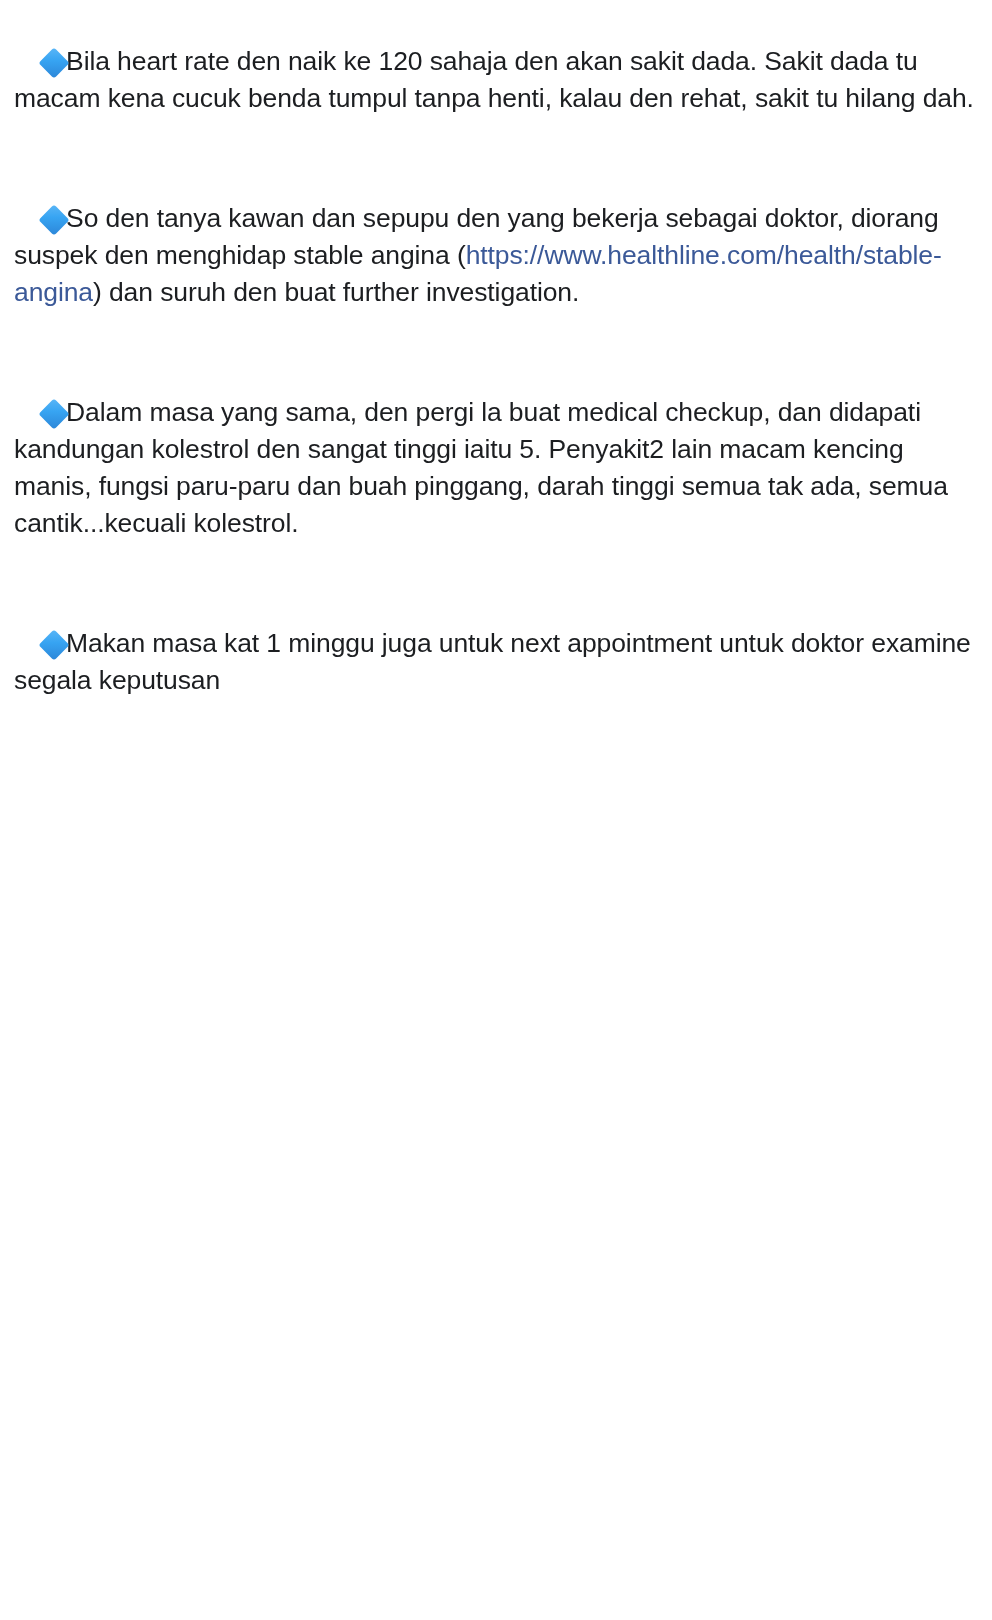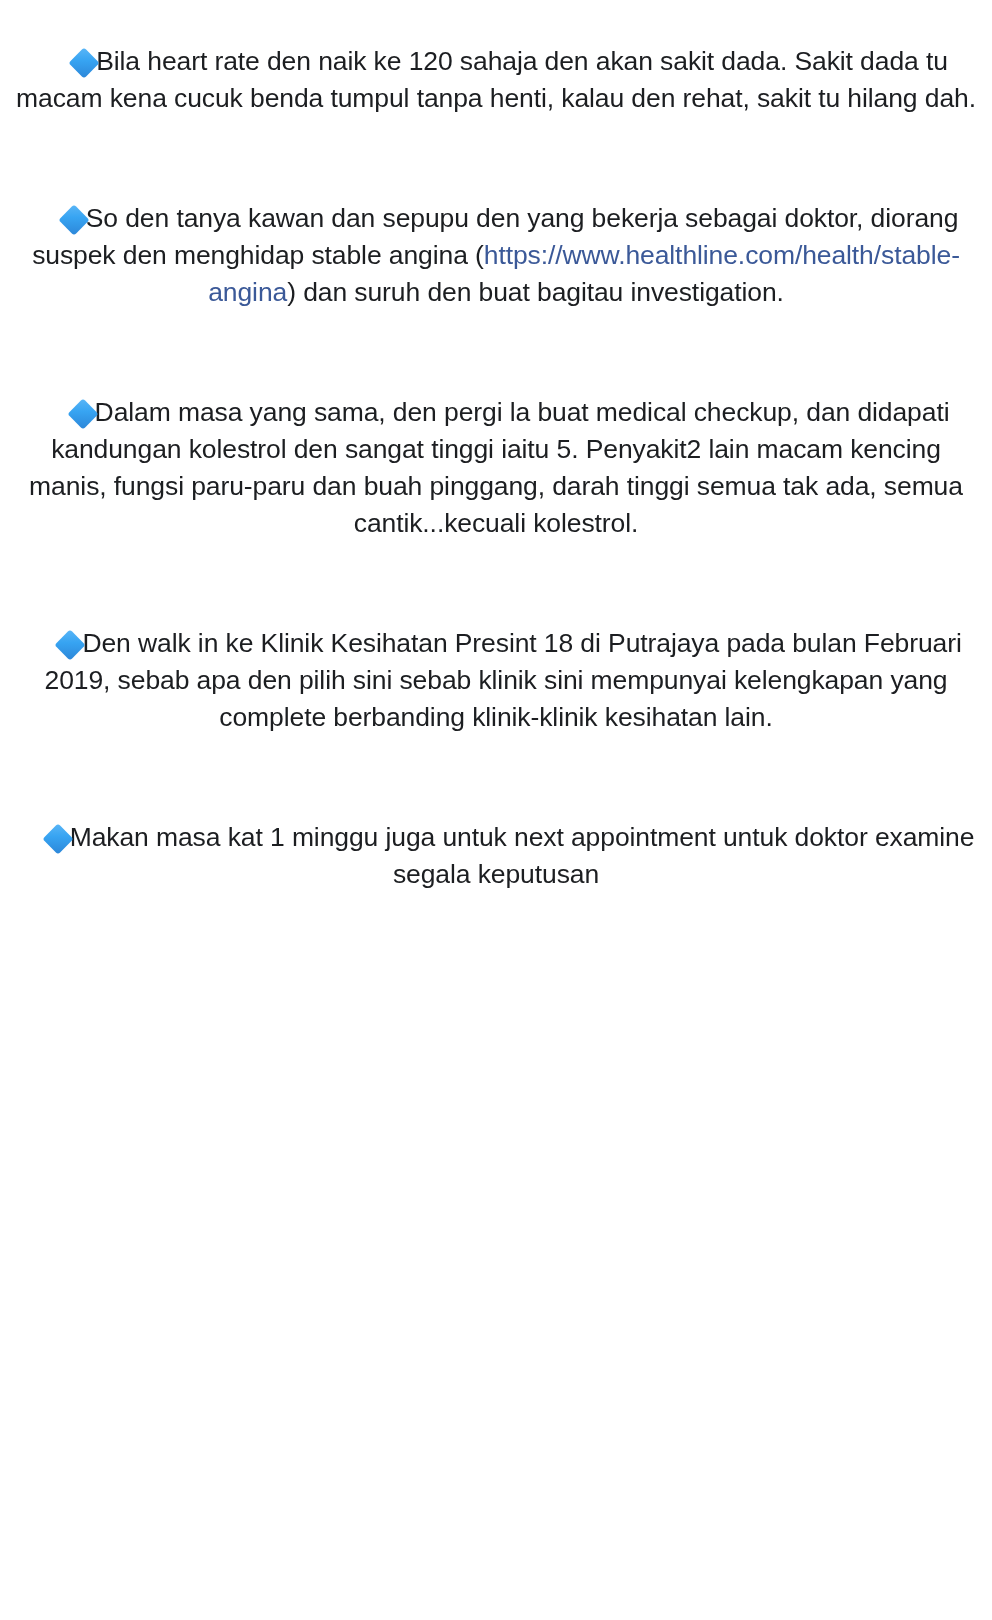--- a/index.html
+++ b/index.html
@@ -19,21 +19,21 @@
     padding: 6px 14px 10px 14px;
   }
   .para {
     margin: 0 0 9px 0;
     font-size: 26.5px;
     line-height: 37px;
     color: #1c1e21;
     letter-spacing: -0.1px;
     word-spacing: 0px;
     white-space: pre-wrap;
-    text-align: center;
+    text-align: left;
   }
   .para:last-child {
     margin-bottom: 0;
   }
   
   .diamond-icon {
     display: inline-block;
     width: 22px;
     height: 22px;
     margin-right: 1px;
@@ -56,31 +56,28 @@
 <body>
 
 <div class="post-body">
 
   <p class="para">
     <span class="diamond-icon"></span><span>Bila heart rate den naik ke 120 sahaja den akan sakit dada. Sakit dada tu macam kena cucuk benda tumpul tanpa henti, kalau den rehat, sakit tu hilang dah.</span>
   </p>
 
 
   <p class="para">
-    <span class="diamond-icon"></span><span>So den tanya kawan dan sepupu den yang bekerja sebagai doktor, diorang suspek den menghidap stable angina (</span><a class="link" href="#">https://www.healthline.com/health/stable-angina</a><span>) dan suruh den buat bagitau investigation.</span>
+    <span class="diamond-icon"></span><span>So den tanya kawan dan sepupu den yang bekerja sebagai doktor, diorang suspek den menghidap stable angina (</span><a class="link" href="#">https://www.healthline.com/health/stable-angina</a><span>) dan suruh den buat further investigation.</span>
   </p>
 
 
   <p class="para">
     <span class="diamond-icon"></span><span>Dalam masa yang sama, den pergi la buat medical checkup, dan didapati kandungan kolestrol den sangat tinggi iaitu 5. Penyakit2 lain macam kencing manis, fungsi paru-paru dan buah pinggang, darah tinggi semua tak ada, semua cantik...kecuali kolestrol.</span>
   </p>
 
 
-  <p class="para">
-    <span class="diamond-icon"></span><span>Den walk in ke Klinik Kesihatan Presint 18 di Putrajaya pada bulan Februari 2019, sebab apa den pilih sini sebab klinik sini mempunyai kelengkapan yang complete berbanding klinik-klinik kesihatan lain.</span>
-  </p>
 
 
   <p class="para">
     <span class="diamond-icon"></span><span>Makan masa kat 1 minggu juga untuk next appointment untuk doktor examine segala keputusan</span>
   </p>
 
 </div>
 
 </body></html>

